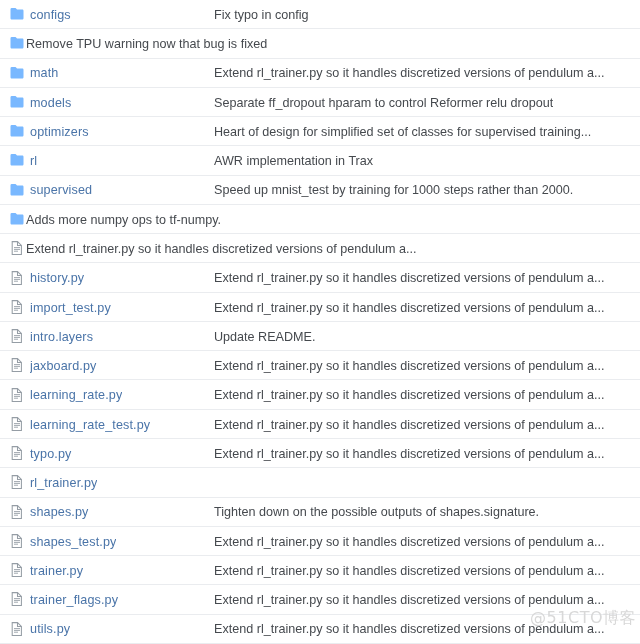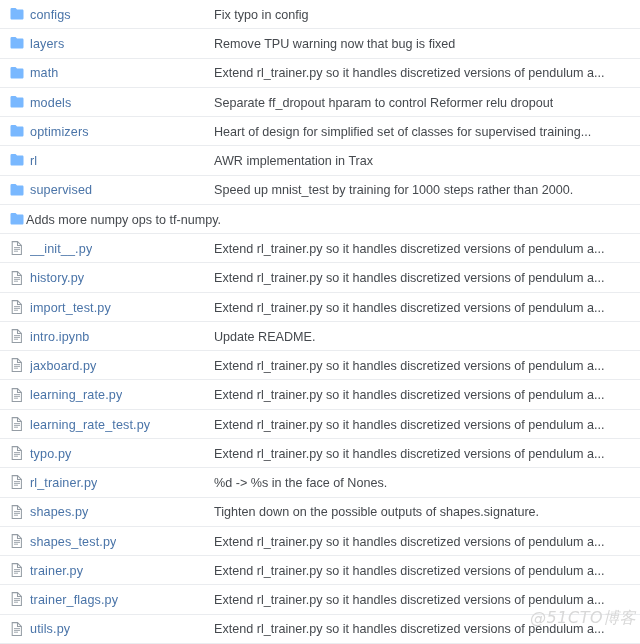--- a/index.html
+++ b/index.html
@@ -102,21 +102,20 @@
     right: 4px;
     bottom: 17px;
     font-size: 16px;
     line-height: 19px;
     color: #d8d8d8;
     font-family: "DejaVu Sans", "Liberation Sans", sans-serif;
     letter-spacing: 0.5px;
     pointer-events: none;
     user-select: none;
     white-space: nowrap;
-    font-style: italic;
   }
 </style>
 </head>
 <body>
 
 <div id="file-table">
 
   <div class="file-row">
       <div class="row-icon-cell">
         <svg class="icon" viewBox="0 0 16 16" xmlns="http://www.w3.org/2000/svg" aria-hidden="true">
@@ -125,21 +124,20 @@
       </div>
       <div class="name-cell"><a class="name-link" href="#">configs</a></div>
       <div class="msg-cell"><a class="msg-link" href="#">Fix typo in config</a></div>
     </div>
     <div class="file-row">
       <div class="row-icon-cell">
         <svg class="icon" viewBox="0 0 16 16" xmlns="http://www.w3.org/2000/svg" aria-hidden="true">
           <path fill="#79b8ff" d="M1.5 3.25A1.25 1.25 0 0 1 2.75 2h3.19c.33 0 .64.13.88.37L8.06 3.6h5.19c.69 0 1.25.56 1.25 1.25v7.4c0 .69-.56 1.25-1.25 1.25H2.75c-.69 0-1.25-.56-1.25-1.25V3.25z"></path>
         </svg>
       </div>
-      <div class="name-cell"><a class="name-link" href="#">layers</a></div>
       <div class="msg-cell"><a class="msg-link" href="#">Remove TPU warning now that bug is fixed</a></div>
     </div>
     <div class="file-row">
       <div class="row-icon-cell">
         <svg class="icon" viewBox="0 0 16 16" xmlns="http://www.w3.org/2000/svg" aria-hidden="true">
           <path fill="#79b8ff" d="M1.5 3.25A1.25 1.25 0 0 1 2.75 2h3.19c.33 0 .64.13.88.37L8.06 3.6h5.19c.69 0 1.25.56 1.25 1.25v7.4c0 .69-.56 1.25-1.25 1.25H2.75c-.69 0-1.25-.56-1.25-1.25V3.25z"></path>
         </svg>
       </div>
       <div class="name-cell"><a class="name-link" href="#">math</a></div>
       <div class="msg-cell"><a class="msg-link" href="#">Extend rl_trainer.py so it handles discretized versions of pendulum a...</a></div>
@@ -189,21 +187,20 @@
       <div class="msg-cell"><a class="msg-link" href="#">Adds more numpy ops to tf-numpy.</a></div>
     </div>
     <div class="file-row">
       <div class="row-icon-cell">
         <svg class="icon" viewBox="0 0 16 16" xmlns="http://www.w3.org/2000/svg" aria-hidden="true">
           <path fill="none" stroke="#959da5" stroke-width="1.05" d="M3.2 1.6h5.3l3.9 3.85V14.4H3.2z"></path>
           <path fill="none" stroke="#959da5" stroke-width="1.05" d="M8.5 1.7v3.8h3.8"></path>
           <path stroke="#959da5" stroke-width="0.9" d="M5 7.6h6M5 9.4h6M5 11.2h4"></path>
         </svg>
       </div>
-      <div class="name-cell"><a class="name-link" href="#">__init__.py</a></div>
       <div class="msg-cell"><a class="msg-link" href="#">Extend rl_trainer.py so it handles discretized versions of pendulum a...</a></div>
     </div>
     <div class="file-row">
       <div class="row-icon-cell">
         <svg class="icon" viewBox="0 0 16 16" xmlns="http://www.w3.org/2000/svg" aria-hidden="true">
           <path fill="none" stroke="#959da5" stroke-width="1.05" d="M3.2 1.6h5.3l3.9 3.85V14.4H3.2z"></path>
           <path fill="none" stroke="#959da5" stroke-width="1.05" d="M8.5 1.7v3.8h3.8"></path>
           <path stroke="#959da5" stroke-width="0.9" d="M5 7.6h6M5 9.4h6M5 11.2h4"></path>
         </svg>
       </div>
@@ -222,21 +219,21 @@
       <div class="msg-cell"><a class="msg-link" href="#">Extend rl_trainer.py so it handles discretized versions of pendulum a...</a></div>
     </div>
     <div class="file-row">
       <div class="row-icon-cell">
         <svg class="icon" viewBox="0 0 16 16" xmlns="http://www.w3.org/2000/svg" aria-hidden="true">
           <path fill="none" stroke="#959da5" stroke-width="1.05" d="M3.2 1.6h5.3l3.9 3.85V14.4H3.2z"></path>
           <path fill="none" stroke="#959da5" stroke-width="1.05" d="M8.5 1.7v3.8h3.8"></path>
           <path stroke="#959da5" stroke-width="0.9" d="M5 7.6h6M5 9.4h6M5 11.2h4"></path>
         </svg>
       </div>
-      <div class="name-cell"><a class="name-link" href="#">intro.ipynb</a></div>
+      <div class="name-cell"><a class="name-link" href="#">intro.layers</a></div>
       <div class="msg-cell"><a class="msg-link" href="#">Update README.</a></div>
     </div>
     <div class="file-row">
       <div class="row-icon-cell">
         <svg class="icon" viewBox="0 0 16 16" xmlns="http://www.w3.org/2000/svg" aria-hidden="true">
           <path fill="none" stroke="#959da5" stroke-width="1.05" d="M3.2 1.6h5.3l3.9 3.85V14.4H3.2z"></path>
           <path fill="none" stroke="#959da5" stroke-width="1.05" d="M8.5 1.7v3.8h3.8"></path>
           <path stroke="#959da5" stroke-width="0.9" d="M5 7.6h6M5 9.4h6M5 11.2h4"></path>
         </svg>
       </div>
@@ -278,21 +275,20 @@
     </div>
     <div class="file-row">
       <div class="row-icon-cell">
         <svg class="icon" viewBox="0 0 16 16" xmlns="http://www.w3.org/2000/svg" aria-hidden="true">
           <path fill="none" stroke="#959da5" stroke-width="1.05" d="M3.2 1.6h5.3l3.9 3.85V14.4H3.2z"></path>
           <path fill="none" stroke="#959da5" stroke-width="1.05" d="M8.5 1.7v3.8h3.8"></path>
           <path stroke="#959da5" stroke-width="0.9" d="M5 7.6h6M5 9.4h6M5 11.2h4"></path>
         </svg>
       </div>
       <div class="name-cell"><a class="name-link" href="#">rl_trainer.py</a></div>
-      <div class="msg-cell"><a class="msg-link" href="#">%d -&gt; %s in the face of Nones.</a></div>
     </div>
     <div class="file-row">
       <div class="row-icon-cell">
         <svg class="icon" viewBox="0 0 16 16" xmlns="http://www.w3.org/2000/svg" aria-hidden="true">
           <path fill="none" stroke="#959da5" stroke-width="1.05" d="M3.2 1.6h5.3l3.9 3.85V14.4H3.2z"></path>
           <path fill="none" stroke="#959da5" stroke-width="1.05" d="M8.5 1.7v3.8h3.8"></path>
           <path stroke="#959da5" stroke-width="0.9" d="M5 7.6h6M5 9.4h6M5 11.2h4"></path>
         </svg>
       </div>
       <div class="name-cell"><a class="name-link" href="#">shapes.py</a></div>

